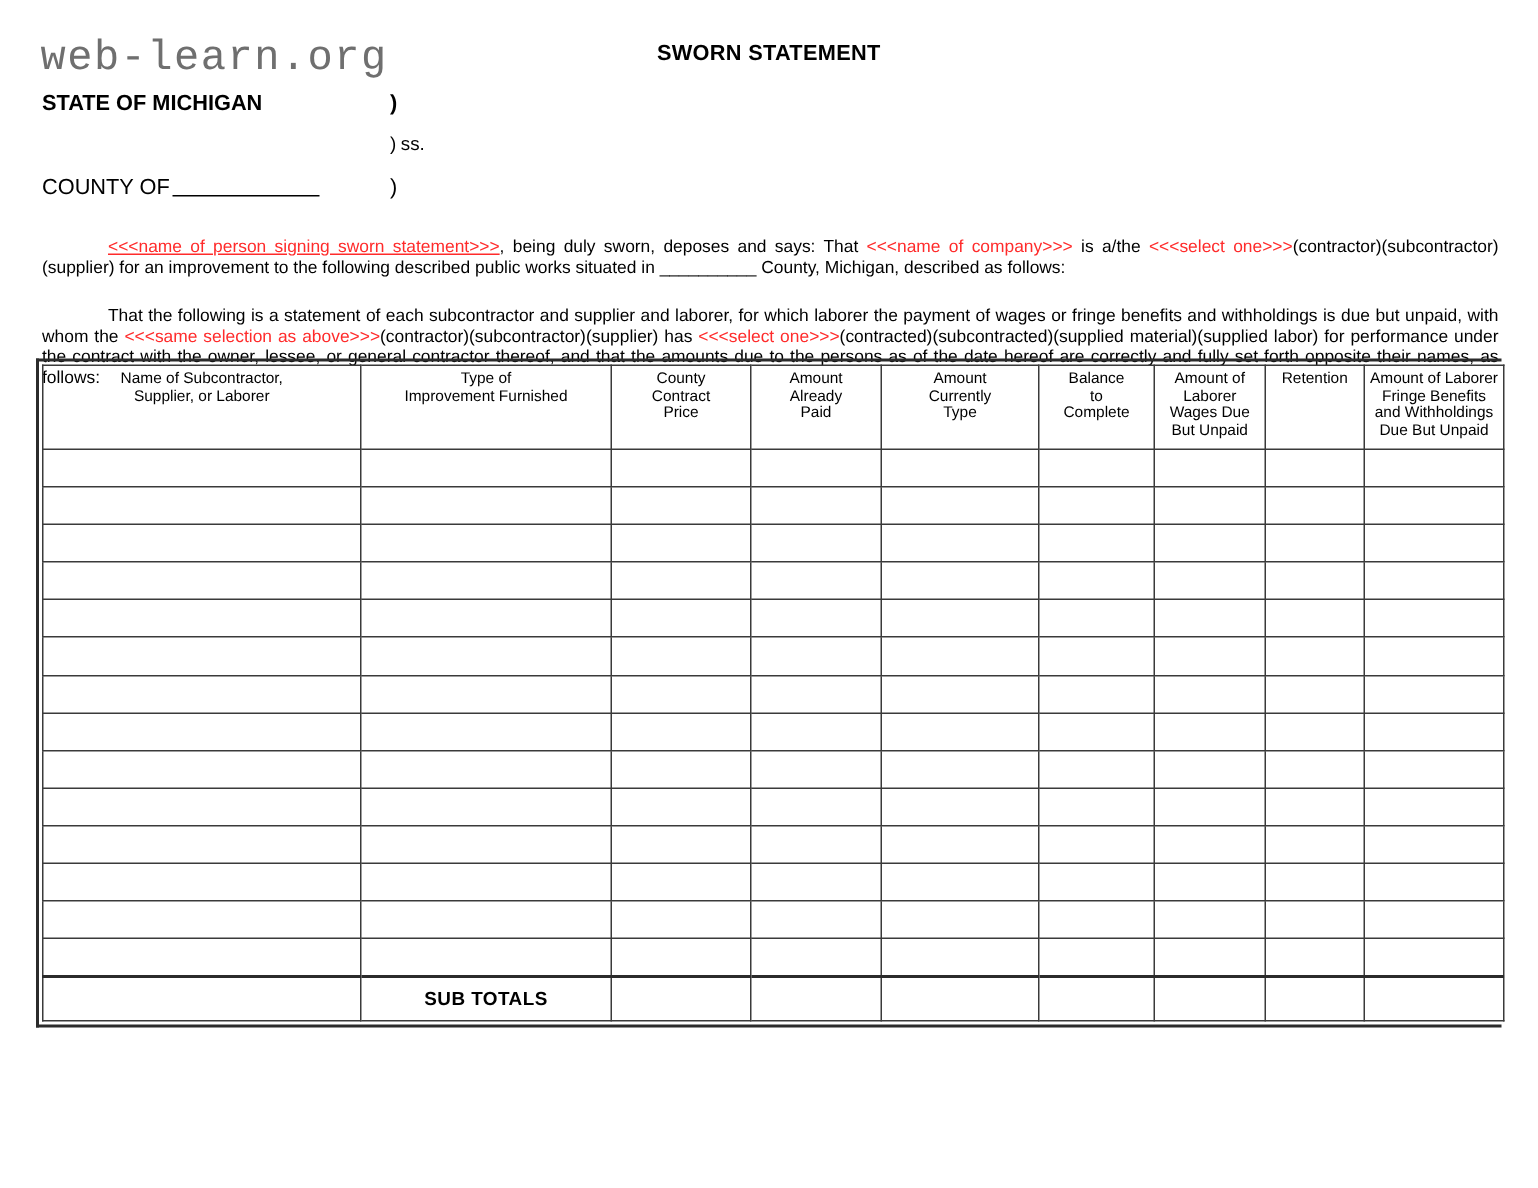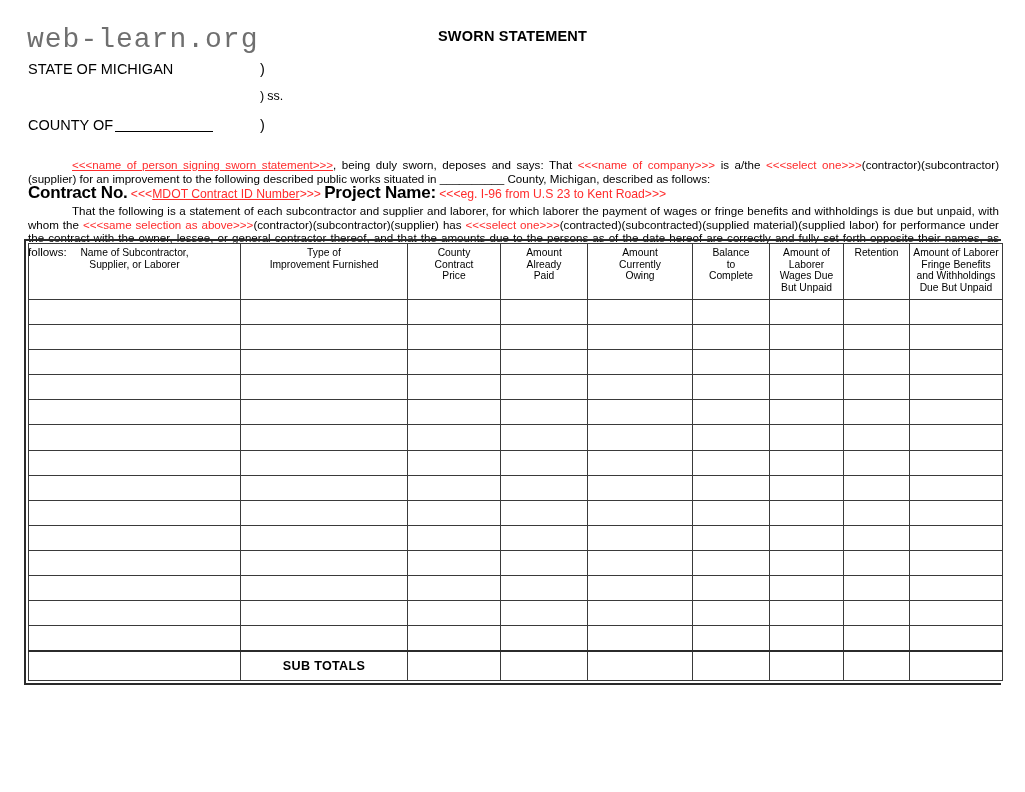--- a/index.html
+++ b/index.html
@@ -54,21 +54,21 @@
     left: 28px;
     top: 62px;
     width: 340px;
     font-size: 14.5px;
     line-height: 1;
   }
   .venue-row {
     position: relative;
     height: 19px;
   }
-  .venue-row.r1 { top: 0px; }
+  .venue-row.r1 { top: 0px; font-weight: bold; }
   .venue-row.r2 { top: 9px; }
   .venue-row.r3 { top: 18px; }
   .venue-label {
     display: inline-block;
   }
   .blank-line {
     display: inline-block;
     border-bottom: 1.6px solid #000;
     width: 98px;
     height: 13px;
@@ -208,26 +208,20 @@
     <div class="venue-row r3">
       <span class="venue-label">COUNTY OF</span><span class="blank-line"></span>
       <span class="paren">)</span>
     </div>
   </div>
 
   <div class="para p1">
     <span class="indent"></span><span class="red-u">&lt;&lt;&lt;name of person signing sworn statement&gt;&gt;&gt;</span><span>, being duly sworn, deposes and says:  That </span><span class="red">&lt;&lt;&lt;name of company&gt;&gt;&gt;</span><span> is a/the </span><span class="red">&lt;&lt;&lt;select one&gt;&gt;&gt;</span><span>(contractor)(subcontractor)(supplier) for an improvement to the following described public works situated in </span><span>__________</span><span> County, Michigan, described as follows:</span>
   </div>
 
-  <div class="contract-line">
-    <span class="big-label">Contract No.</span>
-    <span class="inline-red red">&lt;&lt;&lt;</span><span class="inline-red red-u">MDOT Contract ID Number</span><span class="inline-red red">&gt;&gt;&gt;</span>
-    <span class="big-label">Project Name:</span>
-    <span class="inline-red red">&lt;&lt;&lt;eg. I-96 from U.S 23 to Kent Road&gt;&gt;&gt;</span>
-  </div>
 
   <div class="para p2">
     <span class="indent"></span><span>That the following is a statement of each subcontractor and supplier and laborer, for which laborer the payment of wages or fringe benefits and withholdings is due but unpaid, with whom the </span><span class="red">&lt;&lt;&lt;same selection as above&gt;&gt;&gt;</span><span>(contractor)(subcontractor)(supplier) has </span><span class="red">&lt;&lt;&lt;select one&gt;&gt;&gt;</span><span>(contracted)(subcontracted)(supplied material)(supplied labor) for performance under the contract with the owner, lessee, or general contractor thereof, and that the amounts due to the persons as of the date hereof are correctly and fully set forth opposite their names, as follows:</span>
   </div>
 
   <div class="table-frame">
     <table class="sworn">
       <colgroup>
         <col class="c0">
           <col class="c1">
@@ -255,21 +249,21 @@
               <div>Price</div>
             </th>
             <th>
               <div>Amount</div>
               <div>Already</div>
               <div>Paid</div>
             </th>
             <th>
               <div>Amount</div>
               <div>Currently</div>
-              <div>Owing</div>
+              <div>Type</div>
             </th>
             <th>
               <div>Balance</div>
               <div>to</div>
               <div>Complete</div>
             </th>
             <th>
               <div>Amount of</div>
               <div>Laborer</div>
               <div>Wages Due</div>

